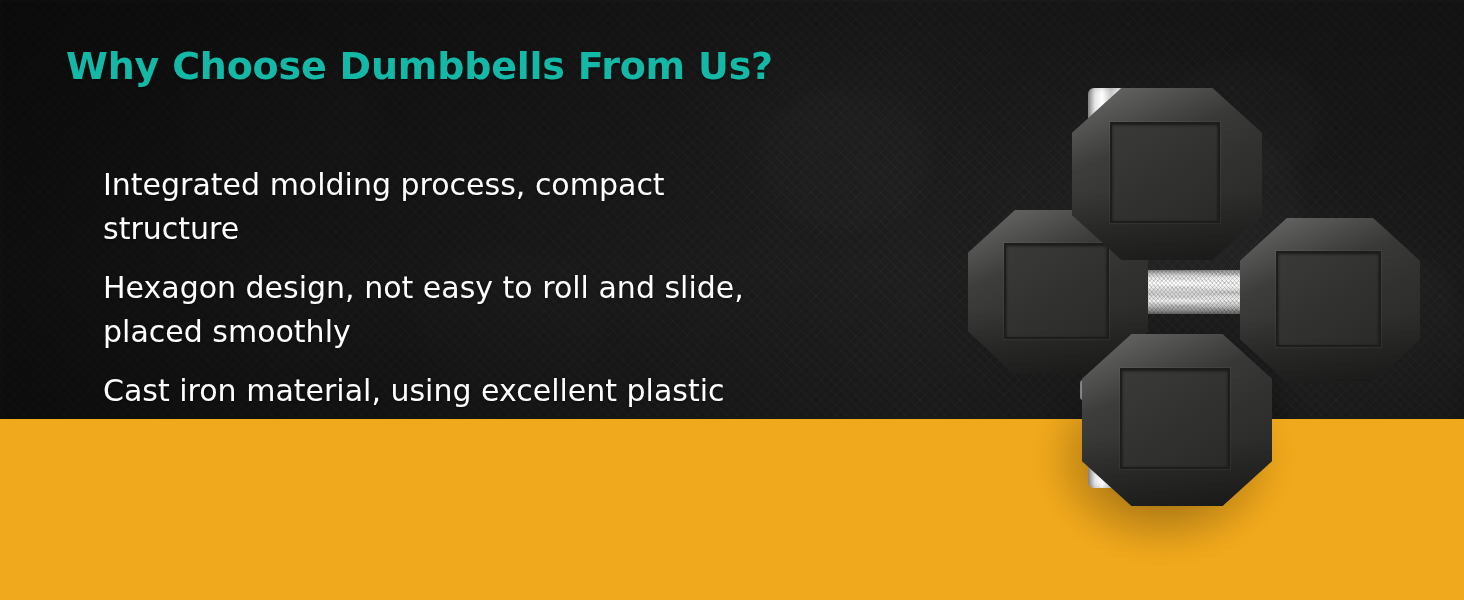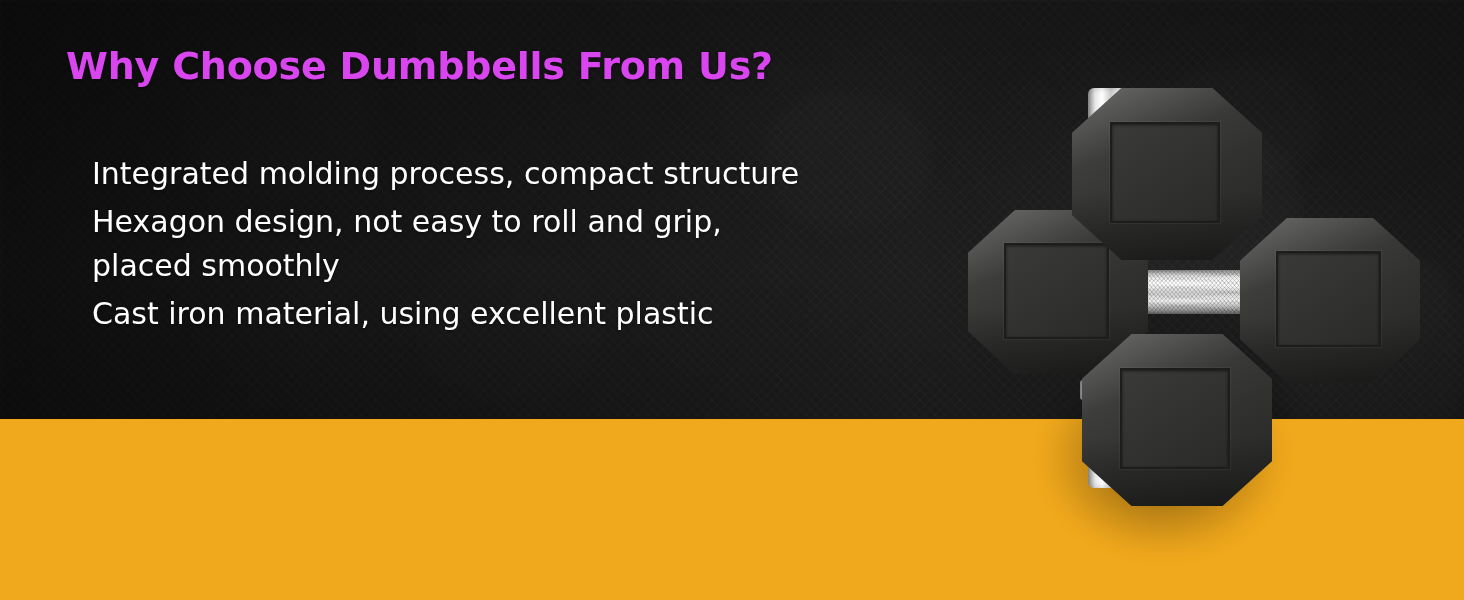--- a/index.html
+++ b/index.html
@@ -41,30 +41,30 @@
       linear-gradient(to right, rgba(0,0,0,.62) 0%, rgba(0,0,0,.40) 30%, rgba(0,0,0,.18) 62%, rgba(0,0,0,.34) 100%),
       linear-gradient(to bottom, rgba(0,0,0,.30) 0%, rgba(0,0,0,.05) 45%, rgba(0,0,0,.34) 100%);
   }
 
   
   .accent-band{position:absolute;left:0;right:0;bottom:0;height:181px;background:#f0a81c;}
 
   
   .headline{
     position:absolute;left:66px;top:44px;
-    font-size:38px;font-weight:bold;color:#d946ef;
+    font-size:38px;font-weight:bold;color:#14b8a6;
     letter-spacing:-.2px;white-space:nowrap;
     text-shadow:0 1px 3px rgba(0,0,0,.55);
   }
   .features{
     position:absolute;left:88px;top:148px;width:720px;
     font-size:30px;line-height:44px;color:#ffffff;
     text-shadow:0 1px 3px rgba(0,0,0,.45);
   }
-  .feature-line{margin:4px;}
+  .feature-line{margin:15px;}
 
   
   .dumbbells{position:absolute;left:960px;top:58px;width:440px;height:460px;}
   .db-shadow{
     position:absolute;left:78px;top:300px;width:250px;height:200px;
     background:radial-gradient(ellipse at 50% 50%, rgba(0,0,0,.50), rgba(0,0,0,0) 68%);
     filter:blur(10px);
   }
   .head{
     position:absolute;
@@ -123,21 +123,21 @@
     <div class="blob" style="left:420px;top:250px;width:180px;height:150px;opacity:.40;"></div>
   </div>
   <div class="bg-vignette"></div>
 
   <div class="accent-band"></div>
 
   <div class="headline">Why Choose Dumbbells From Us?</div>
 
   <div class="features">
     <p class="feature-line">Integrated molding process, compact structure</p>
-    <p class="feature-line">Hexagon design, not easy to roll and grip, placed smoothly</p>
+    <p class="feature-line">Hexagon design, not easy to roll and slide, placed smoothly</p>
     <p class="feature-line">Cast iron material, using excellent plastic</p>
   </div>
 
   <div class="dumbbells">
     <div class="db-shadow"></div>
 
     <div class="handle" style="left:20px;top:212px;width:400px;height:44px;border-radius:6px;">
       <div class="knurl" style="left:90px;top:0;width:220px;height:44px;"></div>
     </div>
     <div class="collar" style="left:108px;top:204px;width:20px;height:60px;border-radius:3px;"></div>

